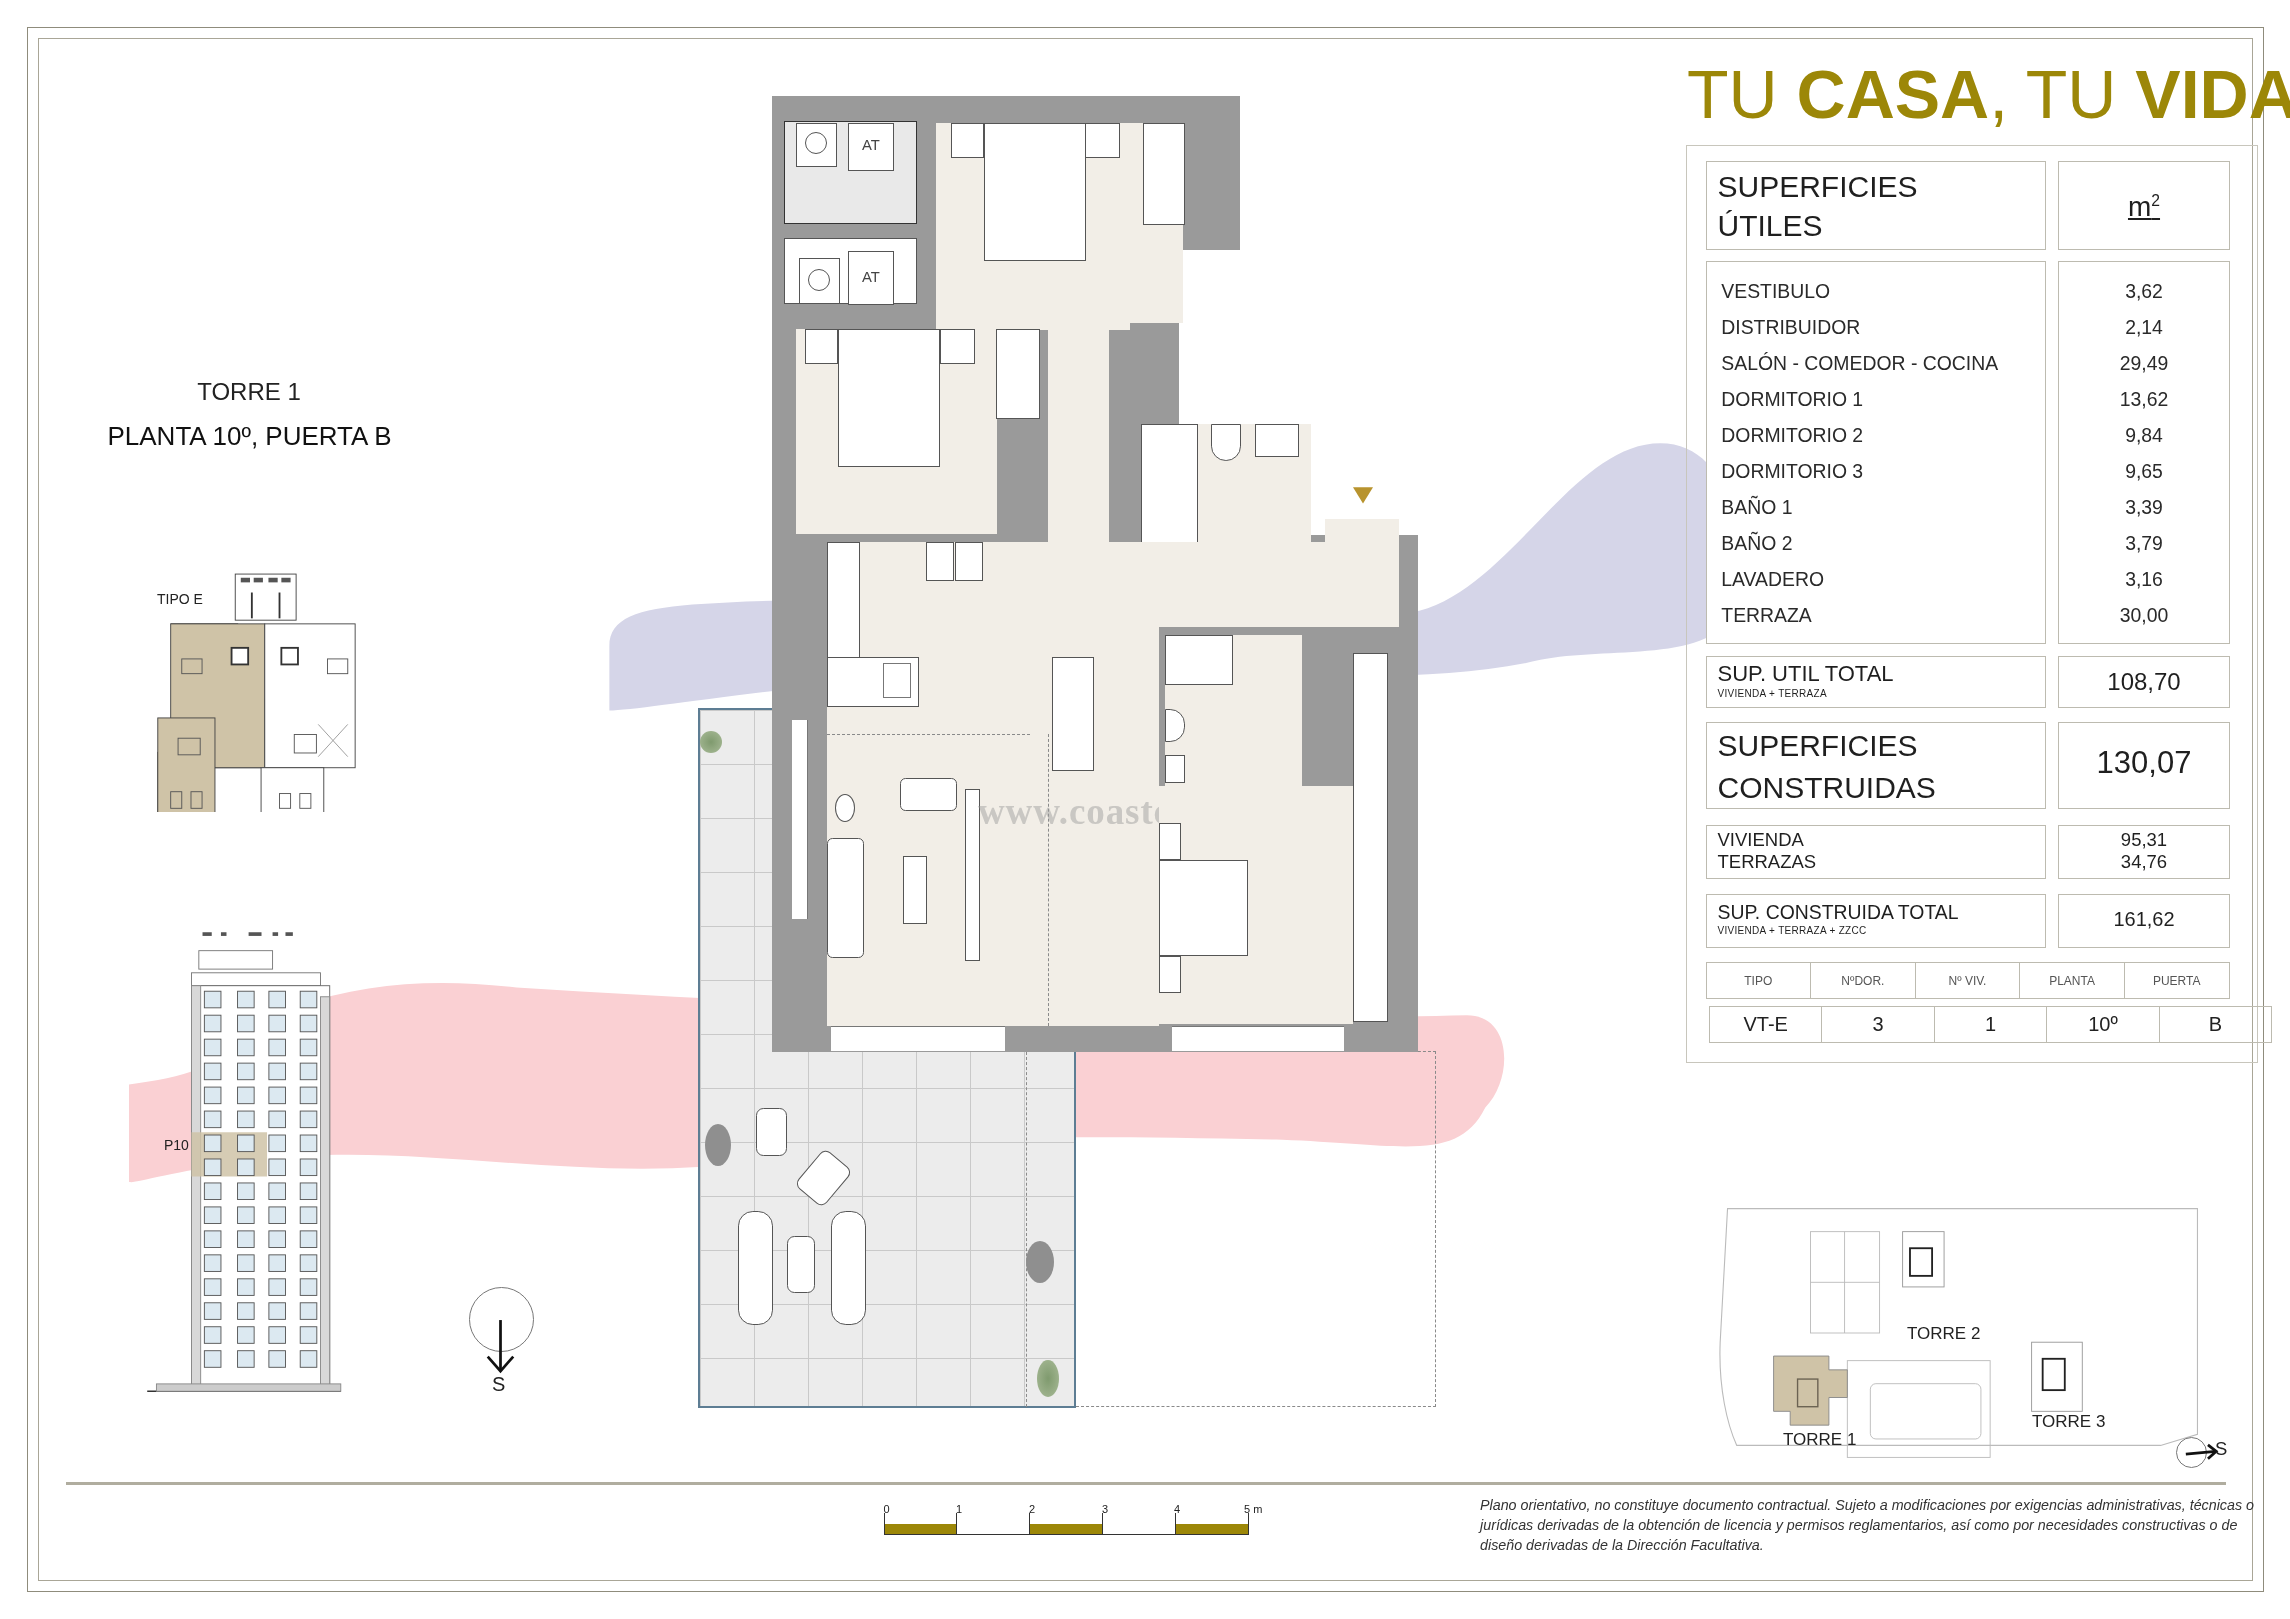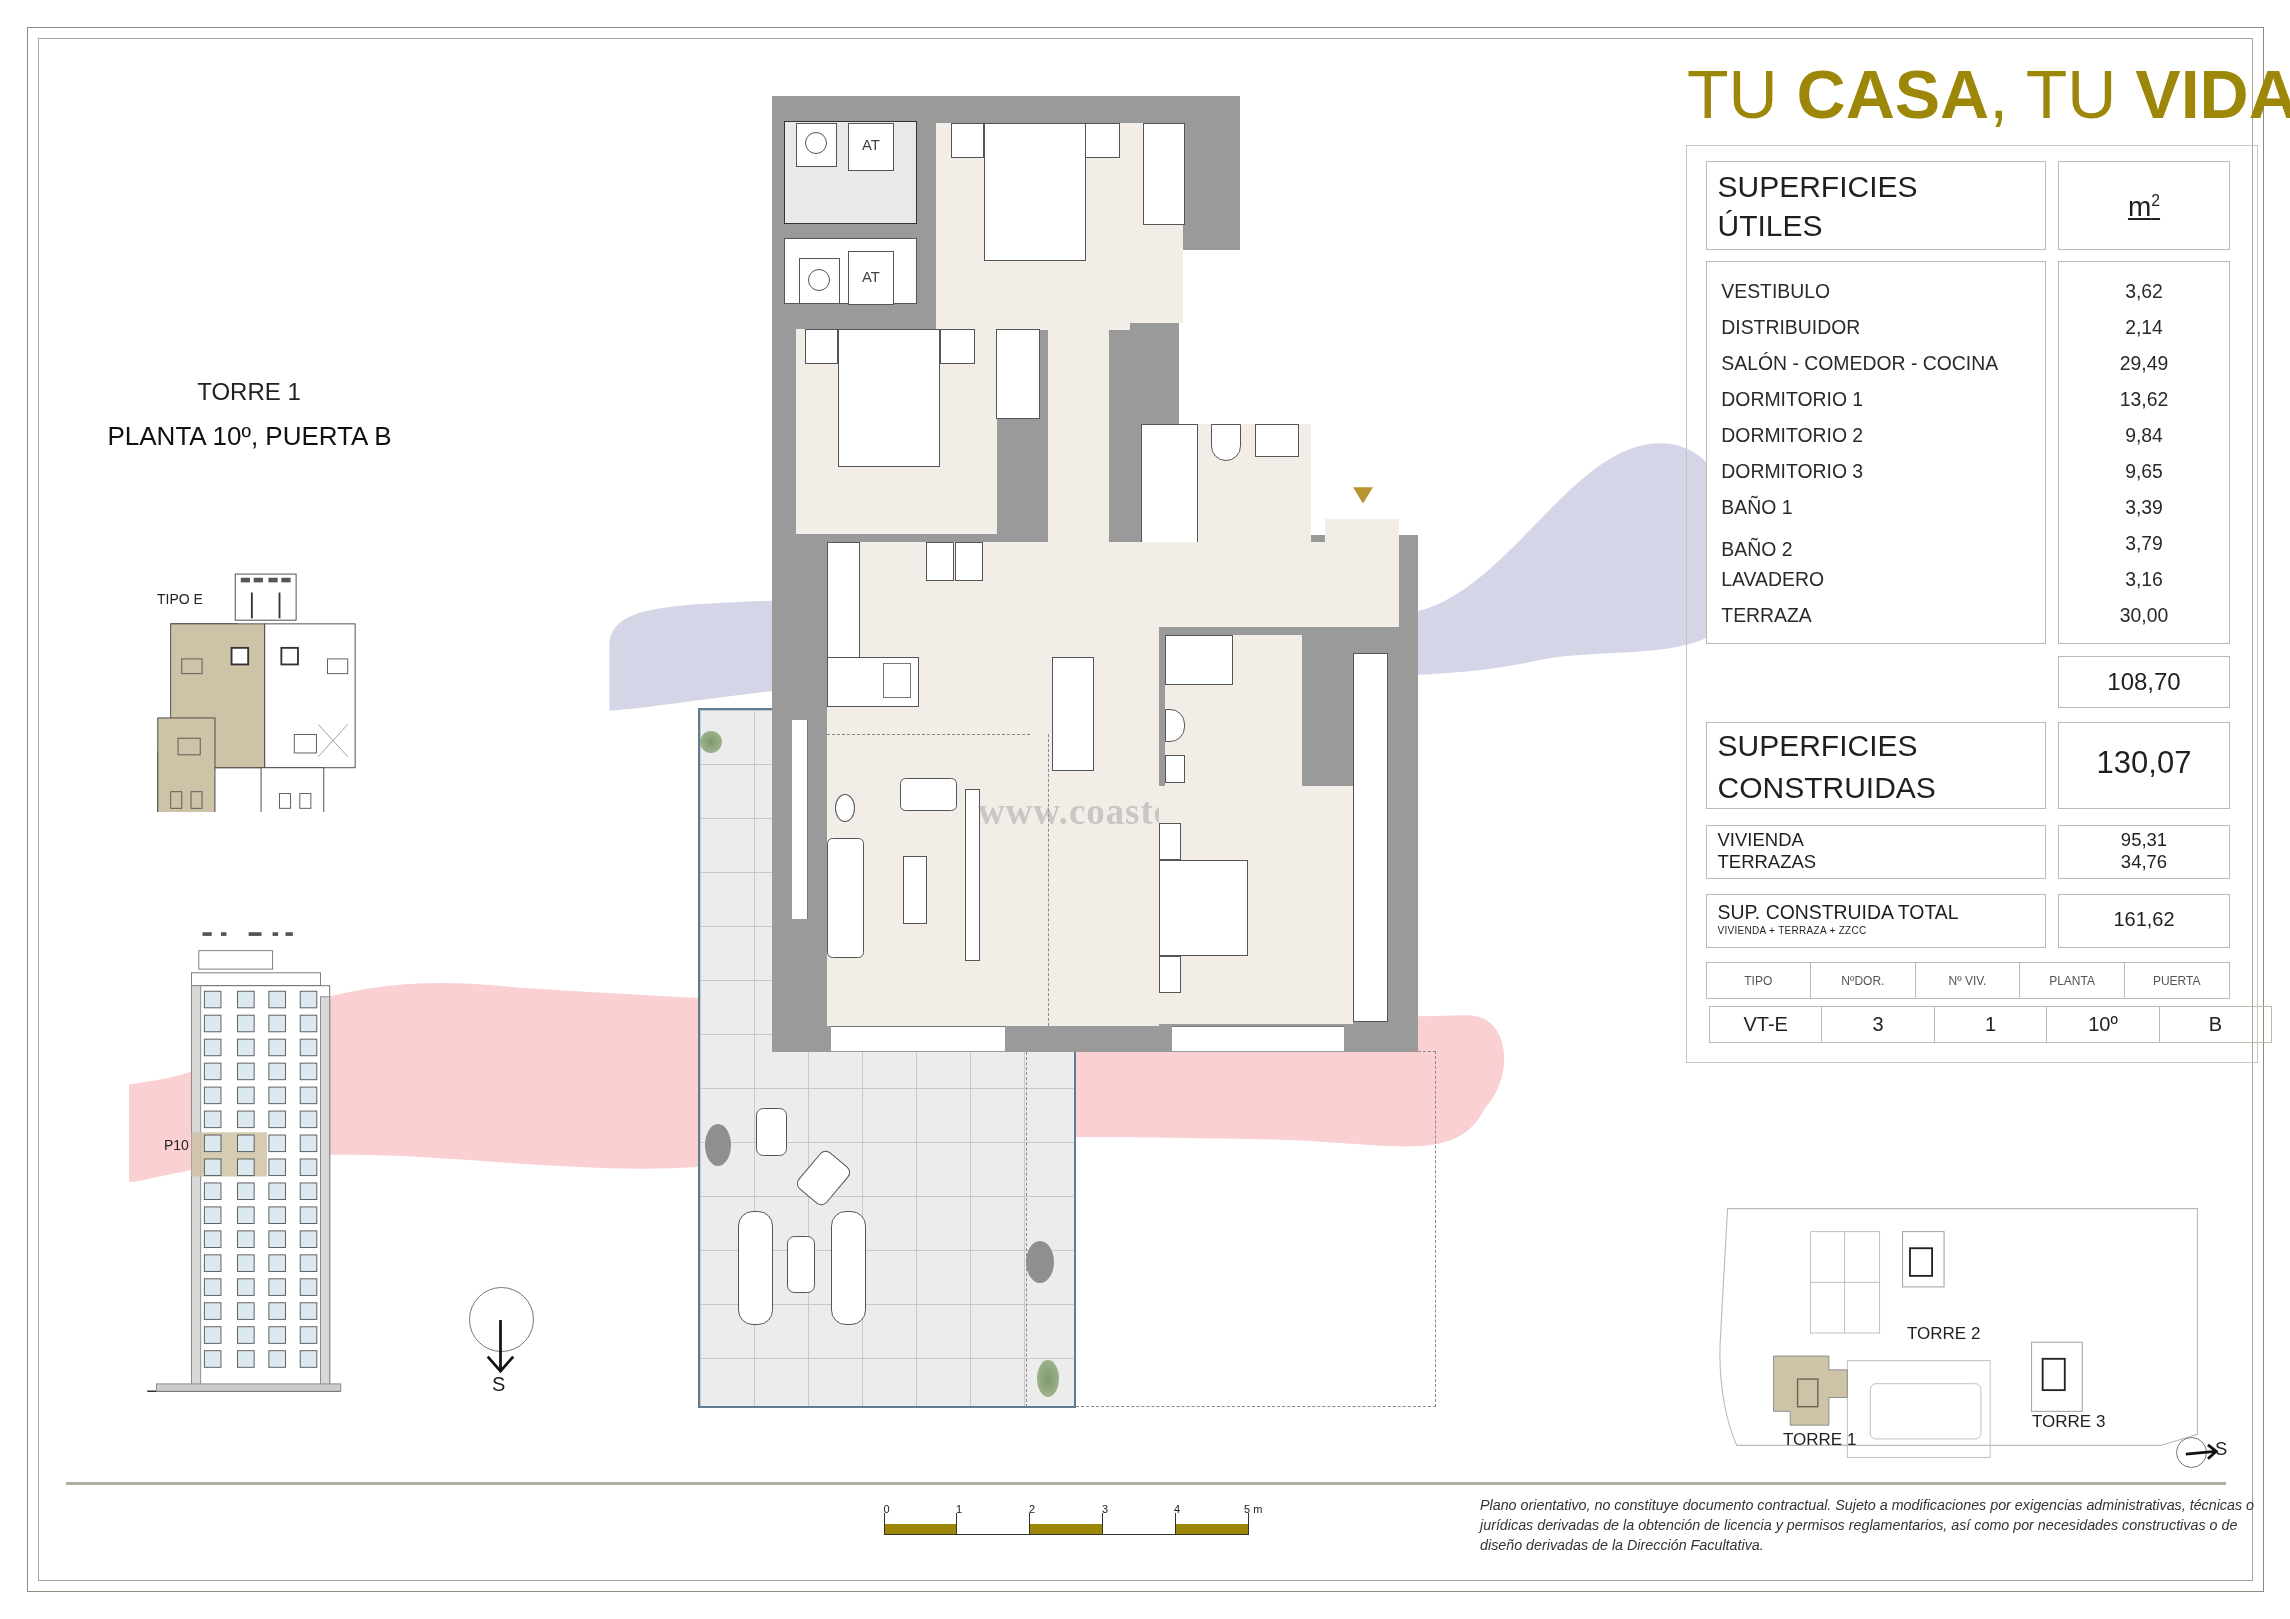--- a/index.html
+++ b/index.html
@@ -303,37 +303,41 @@
   </div>
 
   <div class="box" style="left:18.5px;top:115px;width:340px;height:383px;">
     <div class="list-row" style="top:11px;">VESTIBULO</div>
     <div class="list-row" style="top:47px;">DISTRIBUIDOR</div>
     <div class="list-row" style="top:83px;">SALÓN - COMEDOR - COCINA</div>
     <div class="list-row" style="top:119px;">DORMITORIO 1</div>
     <div class="list-row" style="top:155px;">DORMITORIO 2</div>
     <div class="list-row" style="top:191px;">DORMITORIO 3</div>
     <div class="list-row" style="top:227px;">BAÑO 1</div>
-    <div class="list-row" style="top:269px;text-align:center;">BAÑO 2</div>
+    <div class="list-row" style="top:263px;text-align:center;">BAÑO 2</div>
     <div class="list-row" style="top:299px;">LAVADERO</div>
     <div class="list-row" style="top:335px;">TERRAZA</div>
   </div>
   <div class="box" style="left:371px;top:115px;width:172px;height:383px;">
     <div class="list-val" style="top:11px;">3,62</div>
     <div class="list-val" style="top:47px;">2,14</div>
     <div class="list-val" style="top:83px;">29,49</div>
     <div class="list-val" style="top:119px;">13,62</div>
     <div class="list-val" style="top:155px;">9,84</div>
     <div class="list-val" style="top:191px;">9,65</div>
     <div class="list-val" style="top:227px;">3,39</div>
     <div class="list-val" style="top:263px;">3,79</div>
     <div class="list-val" style="top:299px;">3,16</div>
     <div class="list-val" style="top:335px;">30,00</div>
   </div>
 
+  <div class="box" style="left:18.5px;top:510px;width:340px;height:52px;">
+    <div class="lbl" style="top:3.7px;font-size:22px;">SUP. UTIL TOTAL</div>
+    <div class="lbl tiny" style="top:31px;">VIVIENDA + TERRAZA</div>
+  </div>
   <div class="box" style="left:371px;top:510px;width:172px;height:52px;">
     <div class="val" style="top:11px;font-size:24px;">108,70</div>
   </div>
 
   <div class="box" style="left:18.5px;top:576px;width:340px;height:87px;">
     <div class="lbl" style="top:1.8px;font-size:30px;line-height:42px;">
       <div>SUPERFICIES</div>
       <div>CONSTRUIDAS</div>
     </div>
   </div>

